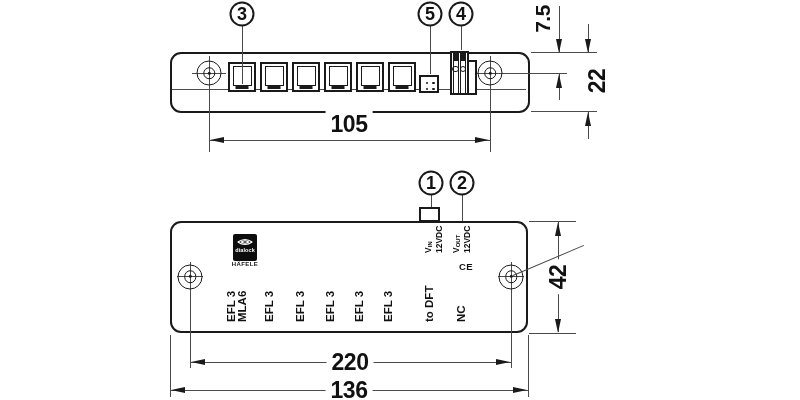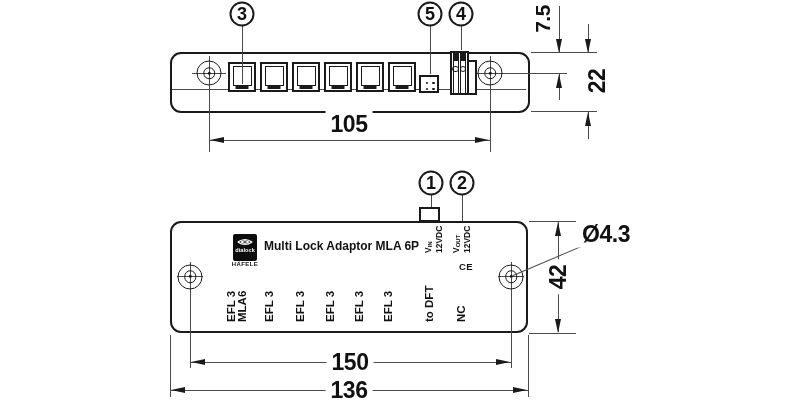--- a/index.html
+++ b/index.html
@@ -163,21 +163,20 @@
     <svg width="18" height="10" viewBox="0 0 20 11" style="margin-top:3px;">
       <path d="M2,5.5 Q10,0.2 18,5.5" stroke="#fff" fill="none" stroke-width="1.4"></path>
       <path d="M2,5.5 Q10,10.8 18,5.5" stroke="#fff" fill="none" stroke-width="1.4"></path>
       <path d="M5.5,5.5 Q10,2.6 14.5,5.5" stroke="#fff" fill="none" stroke-width="1.1"></path>
       <path d="M5.5,5.5 Q10,8.4 14.5,5.5" stroke="#fff" fill="none" stroke-width="1.1"></path>
     </svg>
     <div class="logo-brand">dialock</div>
   </div>
   <div class="hafele">HÄFELE</div>
 
-  <div class="title">Multi Lock Adaptor MLA 6P</div>
 
   <div class="power" style="left:432.5px;top:237px;">
     <div><span>V</span><span class="sub">IN</span></div>
     <div>12VDC</div>
   </div>
   <div class="power" style="left:461px;top:237px;">
     <div><span>V</span><span class="sub">OUT</span></div>
     <div>12VDC</div>
   </div>
 
@@ -230,32 +229,31 @@
   <div class="callout" style="left:431px;top:183px;">
       <span>1</span>
     </div>
   <div class="callout" style="left:462px;top:183px;">
       <span>2</span>
     </div>
 
   <div class="hl" style="left:190px;top:361.6px;width:321px;"></div>
   <div class="arr arr-l" style="left:191px;top:362px;"></div>
   <div class="arr arr-r" style="left:510px;top:362px;"></div>
-  <div class="dimnum" style="left:350px;top:362px;">150</div>
+  <div class="dimnum" style="left:350px;top:362px;">220</div>
 
   <div class="vl" style="left:169.6px;top:335px;height:62px;"></div>
   <div class="vl" style="left:527.6px;top:335px;height:62px;"></div>
   <div class="hl" style="left:170px;top:389.6px;width:358px;"></div>
   <div class="arr arr-l" style="left:171px;top:390px;"></div>
   <div class="arr arr-r" style="left:527px;top:390px;"></div>
   <div class="dimnum" style="left:349px;top:390px;">136</div>
 
   <div class="hl" style="left:529px;top:220.6px;width:47px;"></div>
   <div class="hl" style="left:529px;top:332.6px;width:47px;"></div>
   <div class="vl" style="left:557.6px;top:222px;height:110px;"></div>
   <div class="arr arr-u" style="left:558px;top:221.5px;"></div>
   <div class="arr arr-d" style="left:558px;top:332.5px;"></div>
   <div class="dimnum rot" style="left:558px;top:277px;">42</div>
 
   <div class="diag" style="left:512.5px;top:275px;width:76.6px;transform:rotate(-23deg);"></div>
-  <div class="dimnum" style="left:606px;top:234px;">Ø4.3</div>
 
 </div>
 
 </body></html>

